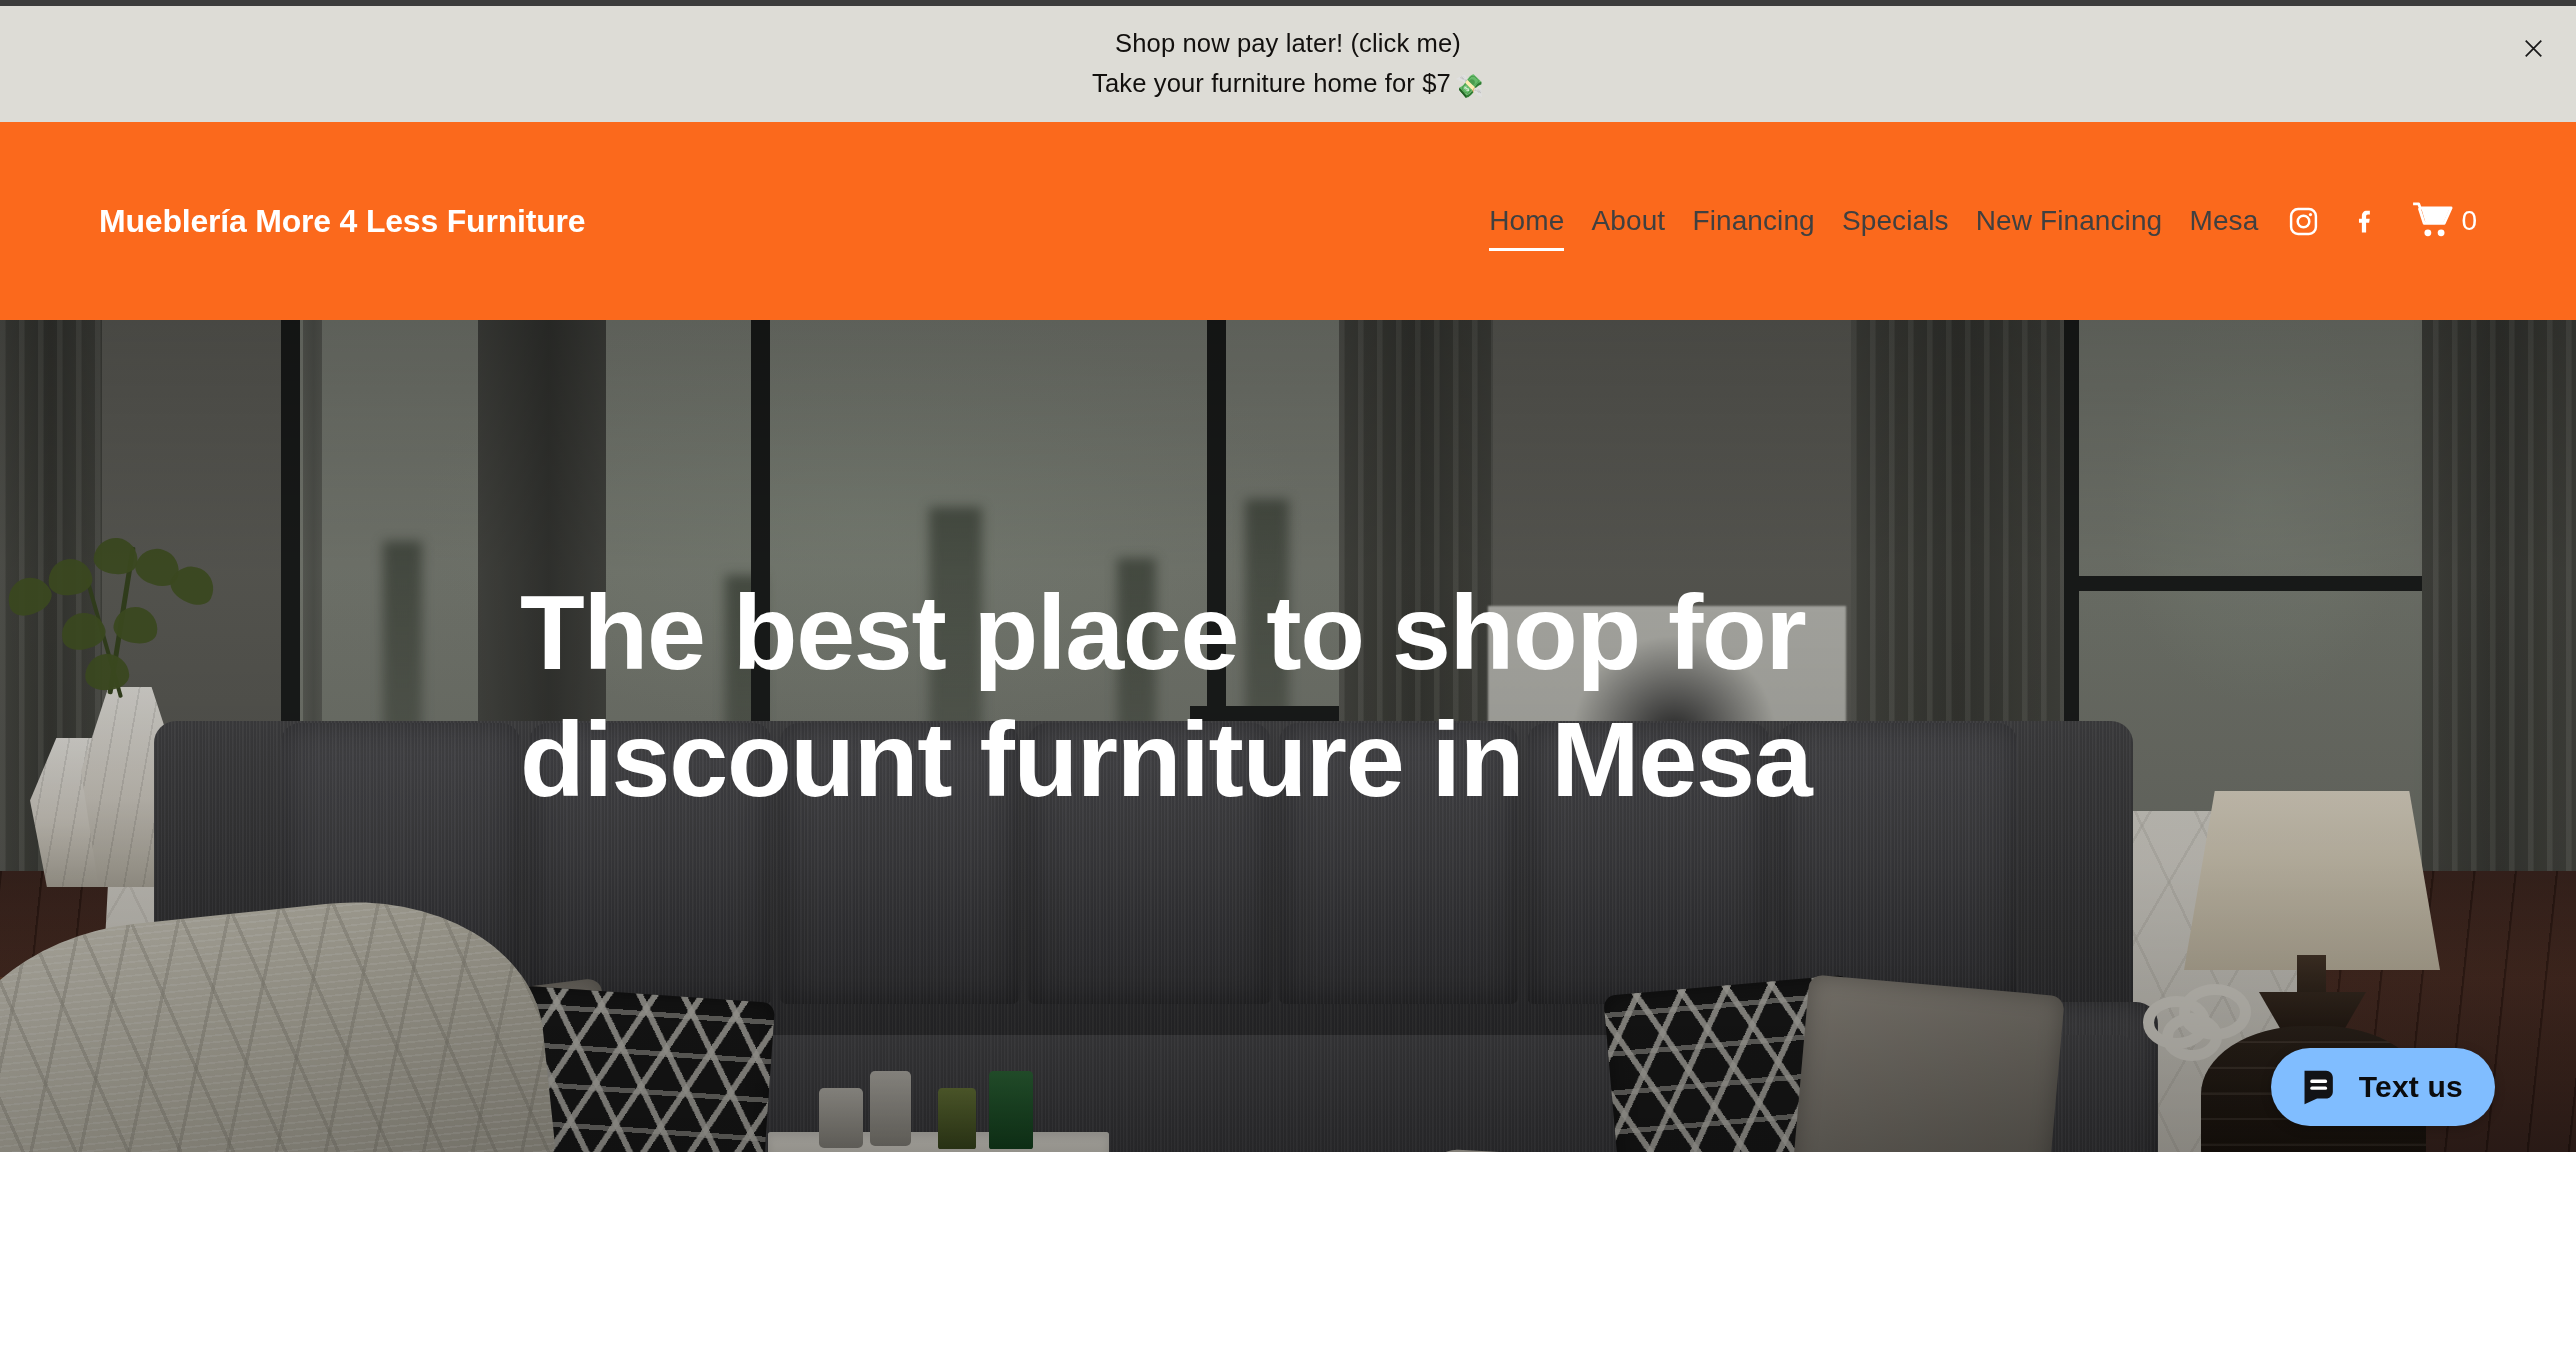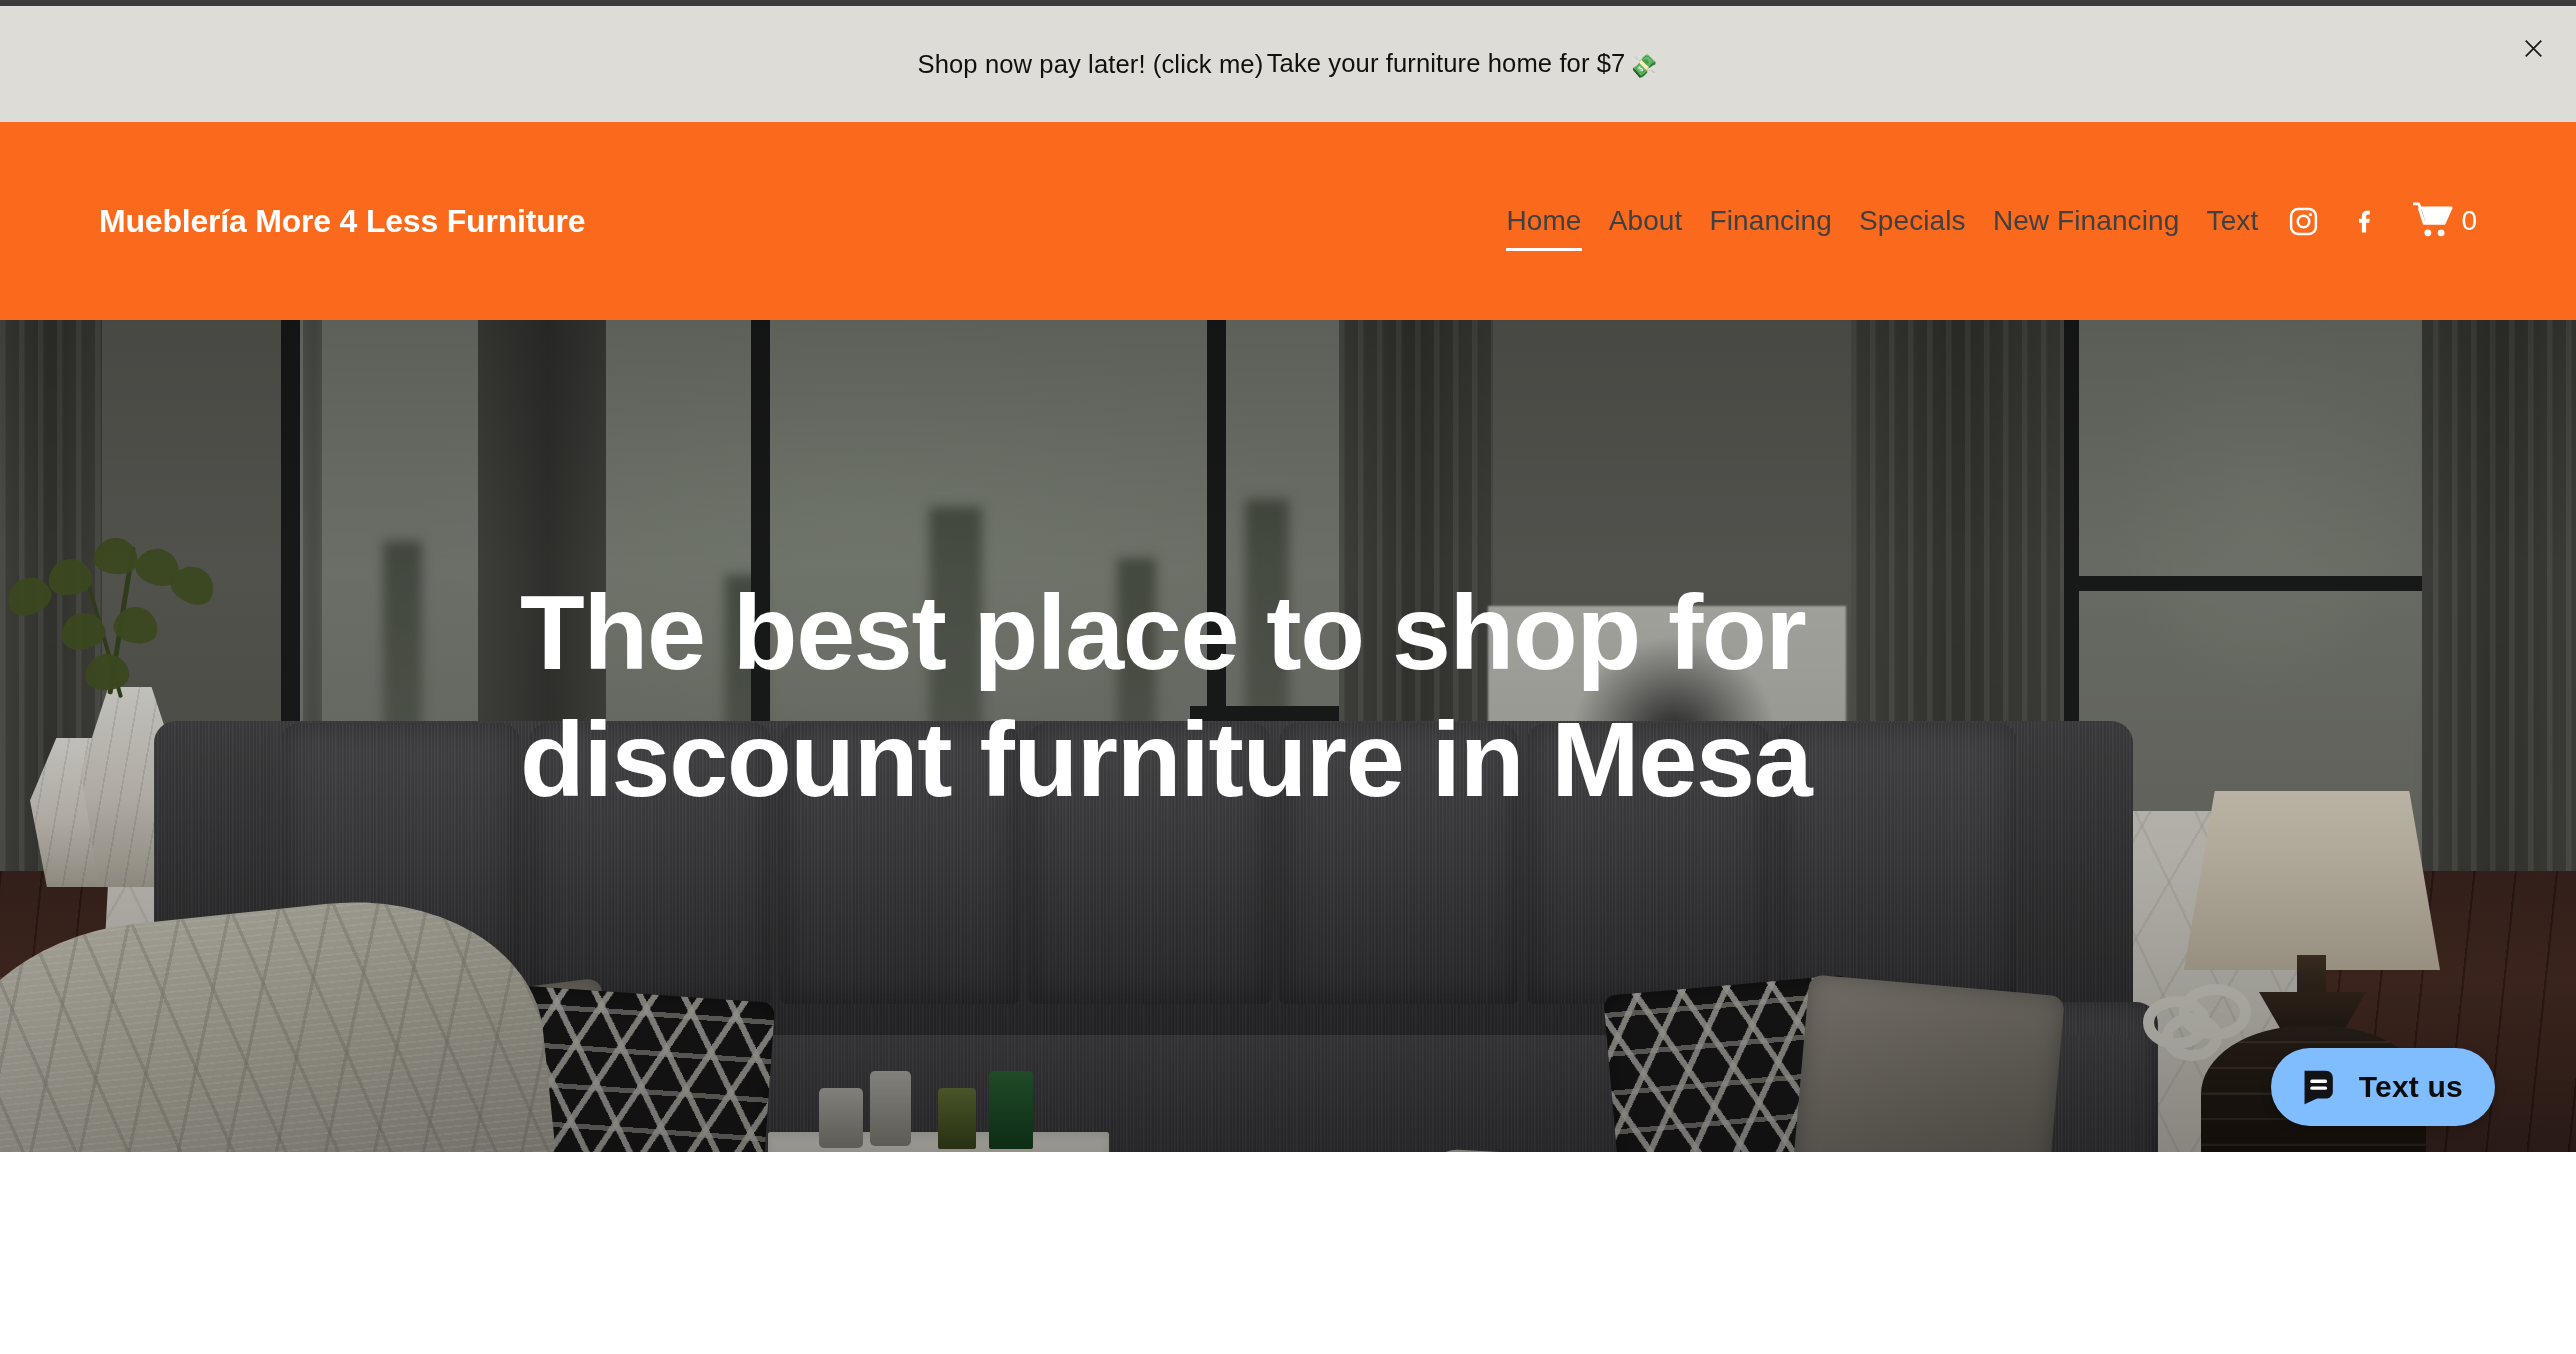--- a/index.html
+++ b/index.html
@@ -38,21 +38,21 @@
     height: 116px;
     background: #dddcd6;
     z-index: 50;
   }
   .announce-inner {
     position: absolute;
     top: 0; left: 0;
     width: 2576px;
     height: 116px;
     display: flex;
-    flex-direction: row;
+    flex-direction: column;
     align-items: center;
     justify-content: center;
     gap: 3.4px;
   }
   .announce-line {
     font-size: 25.6px;
     line-height: 1.42;
     color: #12100e;
     letter-spacing: 0.1px;
     font-weight: 400;
@@ -659,21 +659,21 @@
     <div class="nav-inner">
 
       <div class="brand">Mueblería More 4 Less Furniture</div>
 
       <div class="nav-links">
         <div class="nav-link active">Home</div>
         <div class="nav-link">About</div>
         <div class="nav-link">Financing</div>
         <div class="nav-link">Specials</div>
         <div class="nav-link">New Financing</div>
-        <div class="nav-link">Text</div>
+        <div class="nav-link">Mesa</div>
 
         <div class="nav-icon">
           <svg width="31" height="31" viewBox="0 0 24 24" aria-hidden="true">
             <rect x="2.4" y="2.4" width="19.2" height="19.2" rx="5.4" ry="5.4" fill="none" stroke="#ffffff" stroke-width="1.9"></rect>
             <circle cx="12" cy="12" r="4.5" fill="none" stroke="#ffffff" stroke-width="1.9"></circle>
             <circle cx="17.4" cy="6.6" r="1.25" fill="#ffffff"></circle>
           </svg>
         </div>
 
         <div class="nav-icon">

